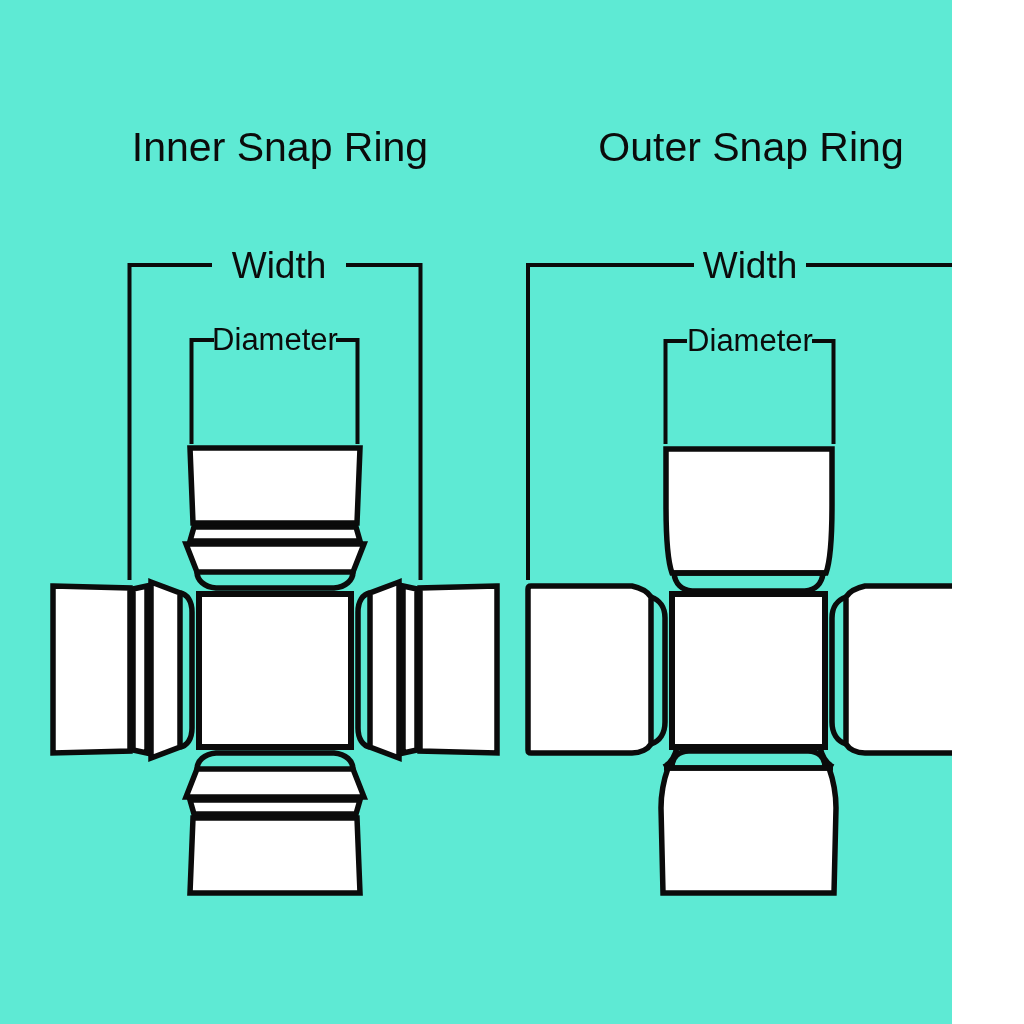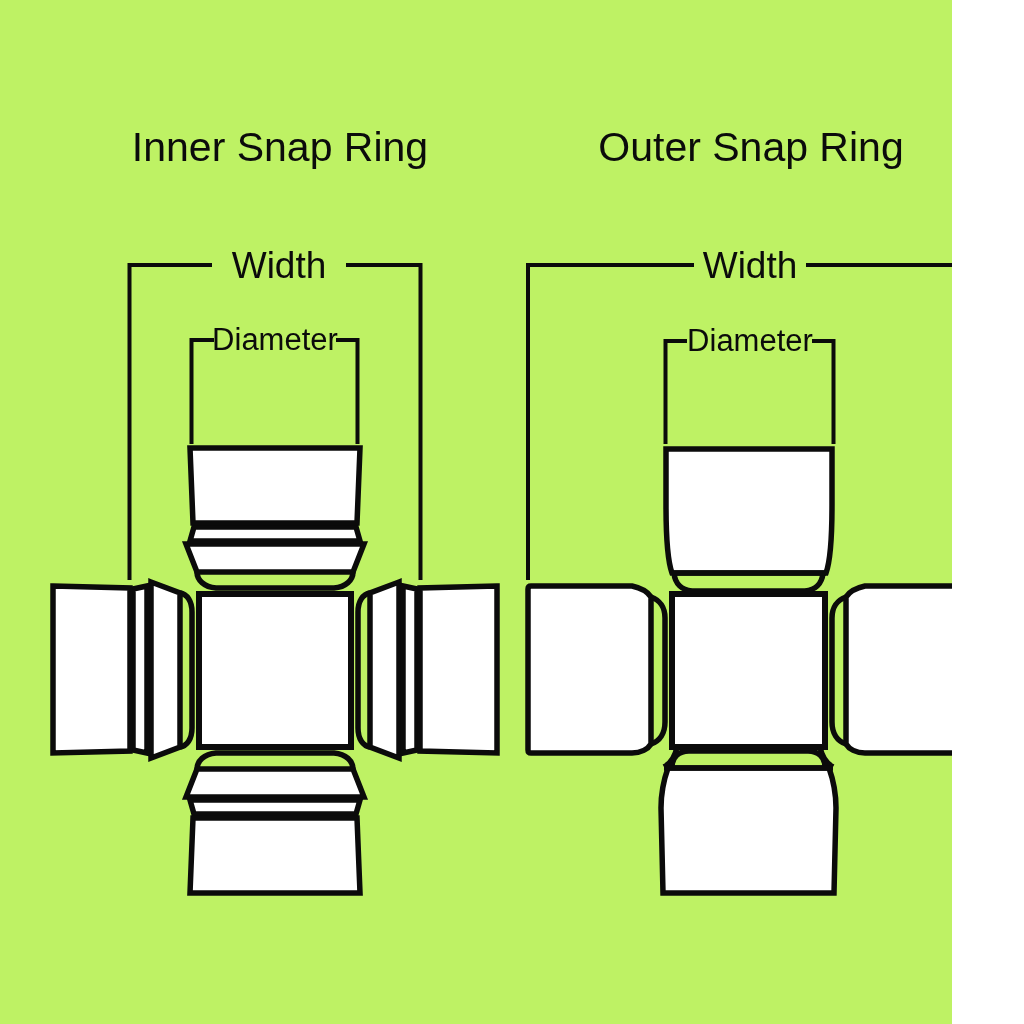--- a/index.html
+++ b/index.html
@@ -1,19 +1,19 @@
 <!DOCTYPE html>
 <html><head>
 <meta charset="utf-8">
 <style>
   html,body{margin:0;padding:0;background:#fff;}
   .canvas{
     position:relative;
     width:952px;height:1024px;
-    background:#bef264;
+    background:#5eead4;
     font-family:"Liberation Sans",sans-serif;
     overflow:hidden;
     text-align:center;
   }
   svg{position:absolute;left:0;top:0;}
   .title{
     font-family:"Liberation Sans",sans-serif;
     font-size:41px;
     fill:#0b0b0b;
     text-anchor:middle;

